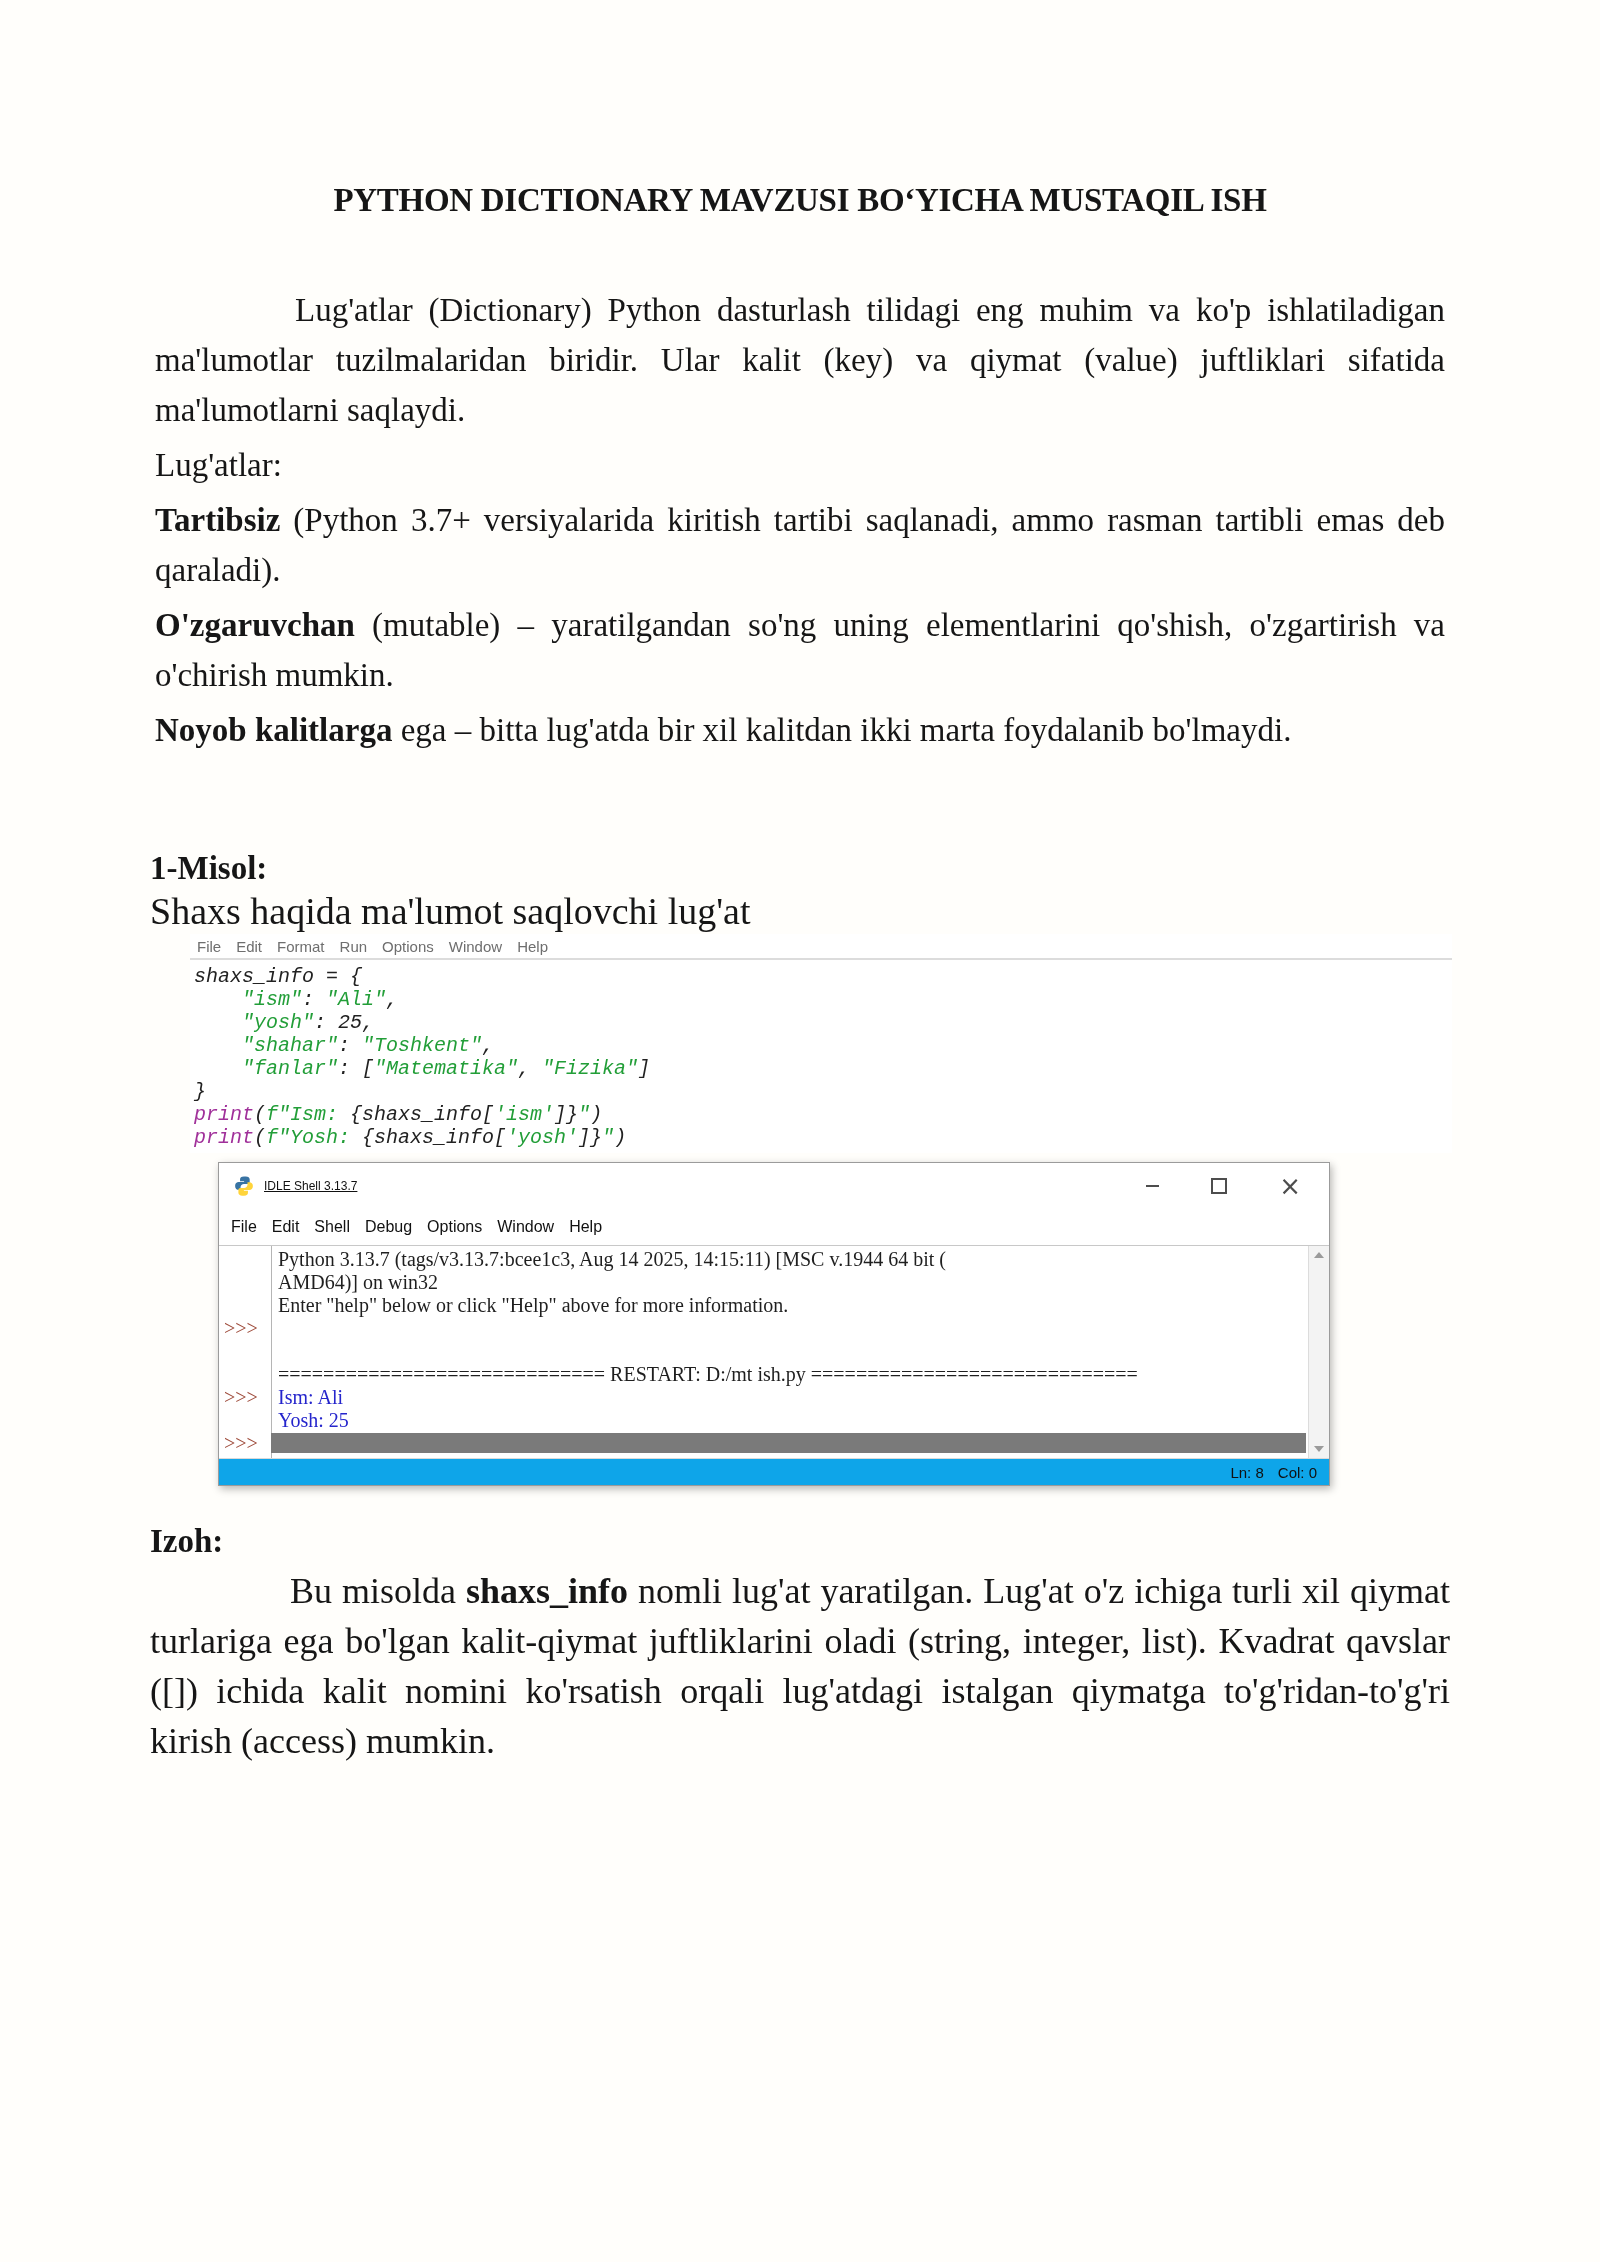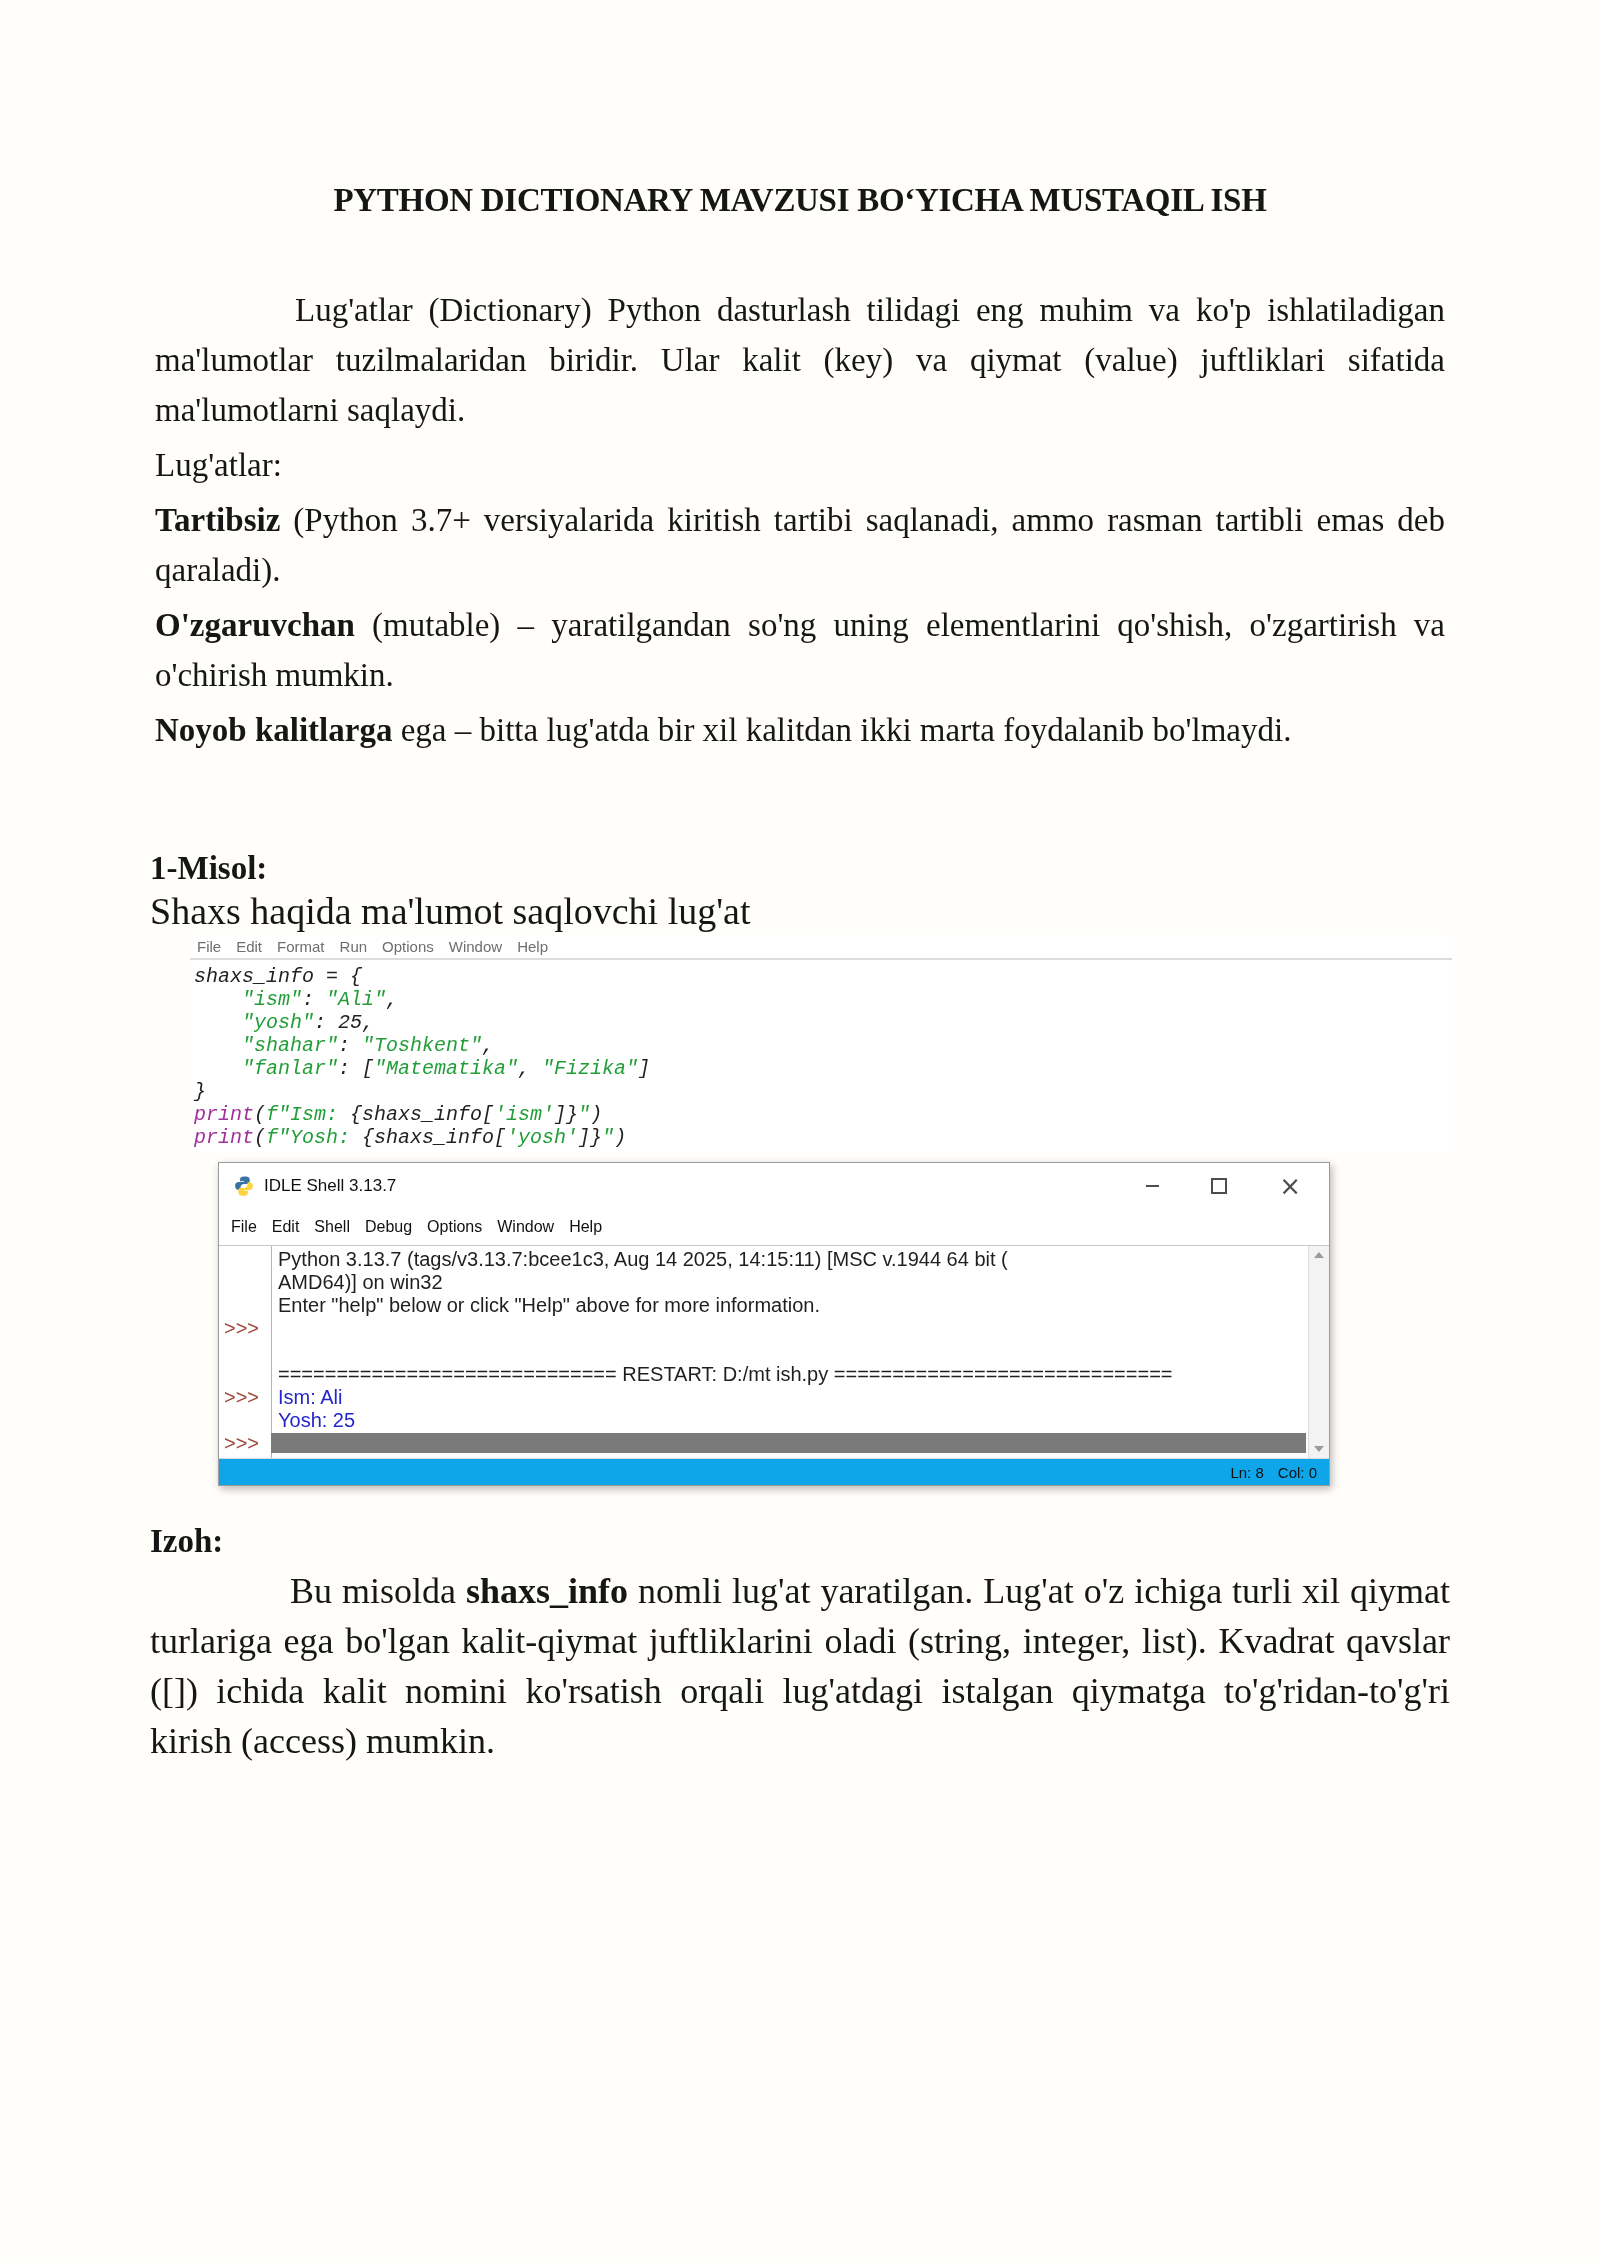--- a/index.html
+++ b/index.html
@@ -28,31 +28,31 @@
   .tk-k{color:#222222;}
   .tk-s{color:#229e38;}
   .tk-b{color:#a0309a;}
 
   
   .shell{position:absolute;left:218px;top:1162px;width:1112px;height:324px;background:#ffffff;
          border:1px solid #9b9b9b;box-sizing:border-box;box-shadow:2px 3px 8px rgba(0,0,0,0.28);
          font-family:"Liberation Sans",sans-serif;}
   .titlebar{height:46px;display:flex;align-items:center;padding-left:14px;position:relative;}
   .py-icon{width:22px;height:22px;margin-right:9px;flex:none;}
-  .sh-title{font-size:17px;color:#111;}
+  .sh-title{font-size:12px;color:#111;text-decoration:underline;}
   .win-controls{position:absolute;right:28px;top:0;height:46px;display:flex;align-items:center;gap:52px;}
   .btn-min{width:13px;height:2px;background:#4d4d4d;}
   .btn-max{width:12px;height:12px;border:2px solid #4d4d4d;}
   .btn-close{font-size:26px;color:#4d4d4d;line-height:20px;font-family:"DejaVu Sans",sans-serif;}
   .sh-menubar{height:36px;display:flex;gap:15px;align-items:center;padding-left:12px;
               font-size:16px;color:#111;}
   .textarea{position:absolute;left:0;right:0;top:82px;height:214px;background:#ffffff;
             border-top:1px solid #c8c8c8;border-bottom:1px solid #c8c8c8;box-sizing:border-box;}
   .gutline{position:absolute;left:52px;top:0;bottom:0;width:1px;background:#b5b5b5;}
-  .shell-rows{position:absolute;left:0;top:2px;right:21px;font-family:Liberation Sans, sans-serif;
+  .shell-rows{position:absolute;left:0;top:2px;right:21px;font-family:Liberation Serif, serif;
               font-size:20px;line-height:23px;}
   .srow{display:flex;height:23px;white-space:pre;overflow:hidden;}
   .gut{flex:none;width:52px;padding-left:5px;box-sizing:border-box;color:#9e4a3a;}
   .scontent{flex:1;padding-left:7px;overflow:hidden;position:relative;}
   .sh-con{color:#1f1f1f;}
   .sh-out{color:#2525cc;}
   .selbar{position:absolute;left:0;right:2px;top:1px;height:20px;background:#7a7a7a;}
   .scrollbar{position:absolute;right:0;top:0;bottom:0;width:20px;background:#f3f3f3;
              border-left:1px solid #dcdcdc;}
   .arr-up{position:absolute;top:6px;left:5px;width:0;height:0;border-left:5px solid transparent;

